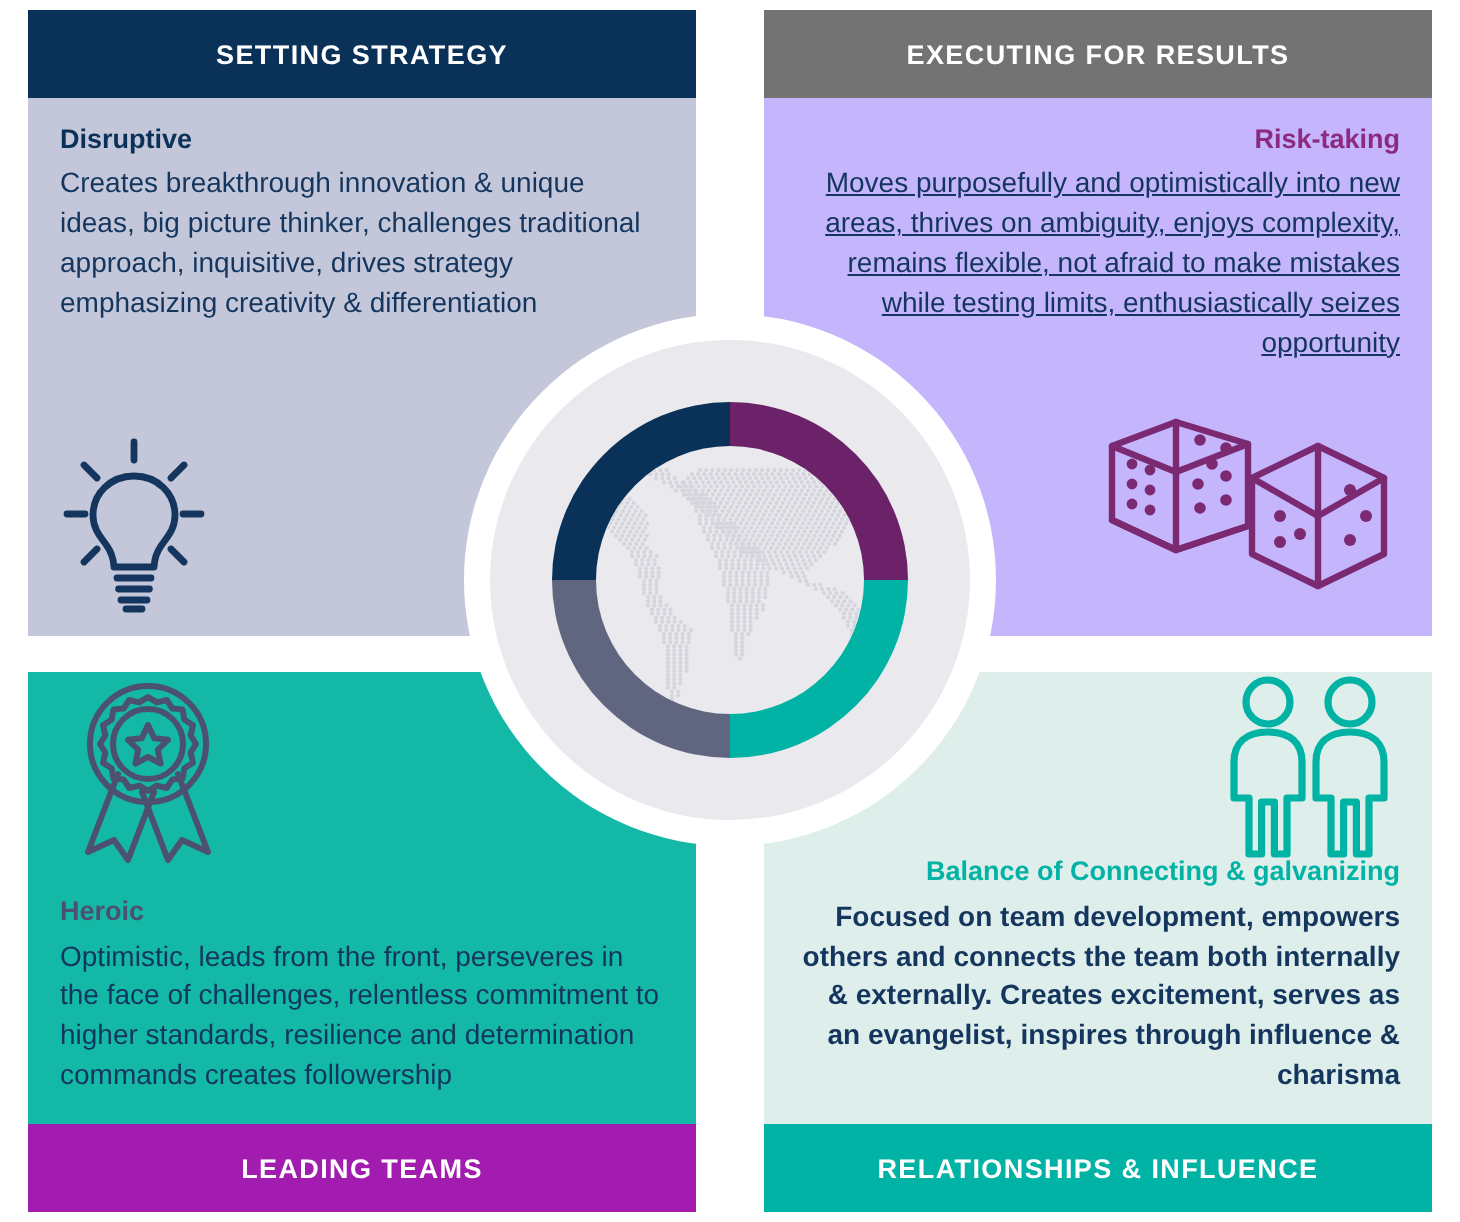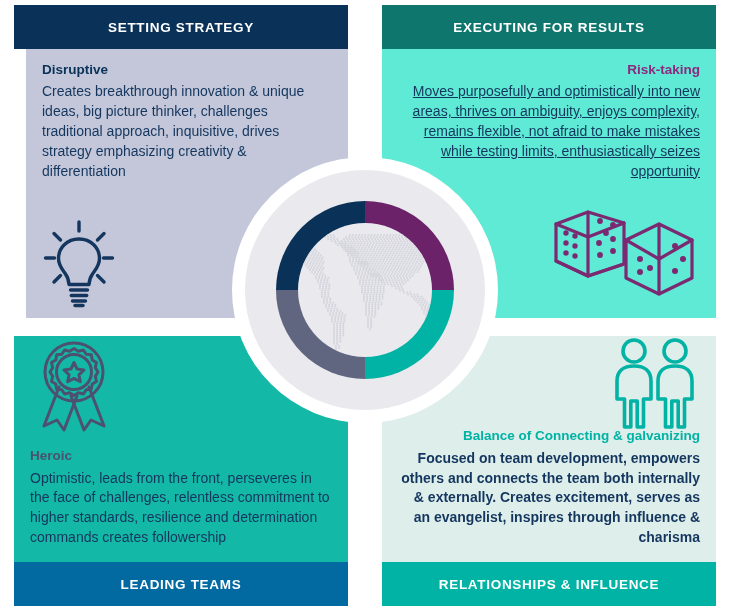--- a/index.html
+++ b/index.html
@@ -55,30 +55,30 @@
   }
 
   
   #panel-setting-strategy      { left:14px;  top:5px;   width:334px; height:313px; }
   #panel-executing-results     { left:382px; top:5px;   width:334px; height:313px; }
   #panel-leading-teams         { left:14px;  top:336px; width:334px; height:270px; }
   #panel-relationships         { left:382px; top:336px; width:334px; height:270px; }
 
   
   #panel-setting-strategy  .panel-bar  { background:#0a3259; }
-  #panel-setting-strategy  .panel-body { background:#c3c7d9;margin-left:12px; }
+  #panel-setting-strategy  .panel-body { background:#c3c7d9; }
   #panel-setting-strategy  .panel-heading { color:#0a3259; }
   #panel-setting-strategy  .panel-text { color:#14365e; }
 
-  #panel-executing-results .panel-bar  { background:#0f766e; }
-  #panel-executing-results .panel-body { background:#5eead4; text-align:right; }
+  #panel-executing-results .panel-bar  { background:#737373; }
+  #panel-executing-results .panel-body { background:#c4b5fd; text-align:right; }
   #panel-executing-results .panel-heading { color:#8b2a7e; }
   #panel-executing-results .panel-text { color:#14365e;text-decoration:underline; }
 
-  #panel-leading-teams     .panel-bar  { background:#0369a1; order:2; }
+  #panel-leading-teams     .panel-bar  { background:#a21caf; order:2; }
   #panel-leading-teams     .panel-body { background:#14b8a6; order:1; }
   #panel-leading-teams     .panel-heading { color:#4c5170; }
   #panel-leading-teams     .panel-text { color:#14365e; }
 
   #panel-relationships     .panel-bar  { background:#00b3a4; order:2; }
   #panel-relationships     .panel-body { background:#deeeeb; order:1; text-align:right; }
   #panel-relationships     .panel-heading { color:#00b3a4; }
   #panel-relationships     .panel-text { color:#14365e;font-weight:bold; }
 
   

